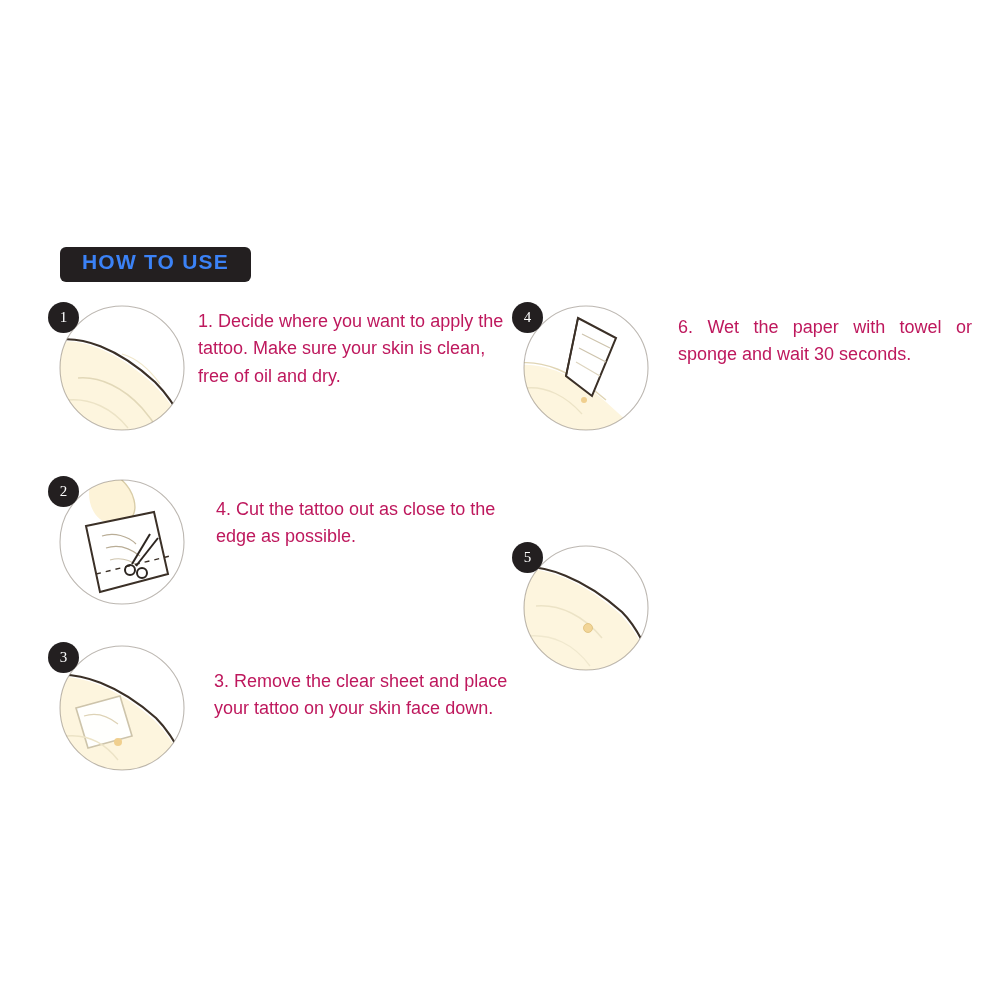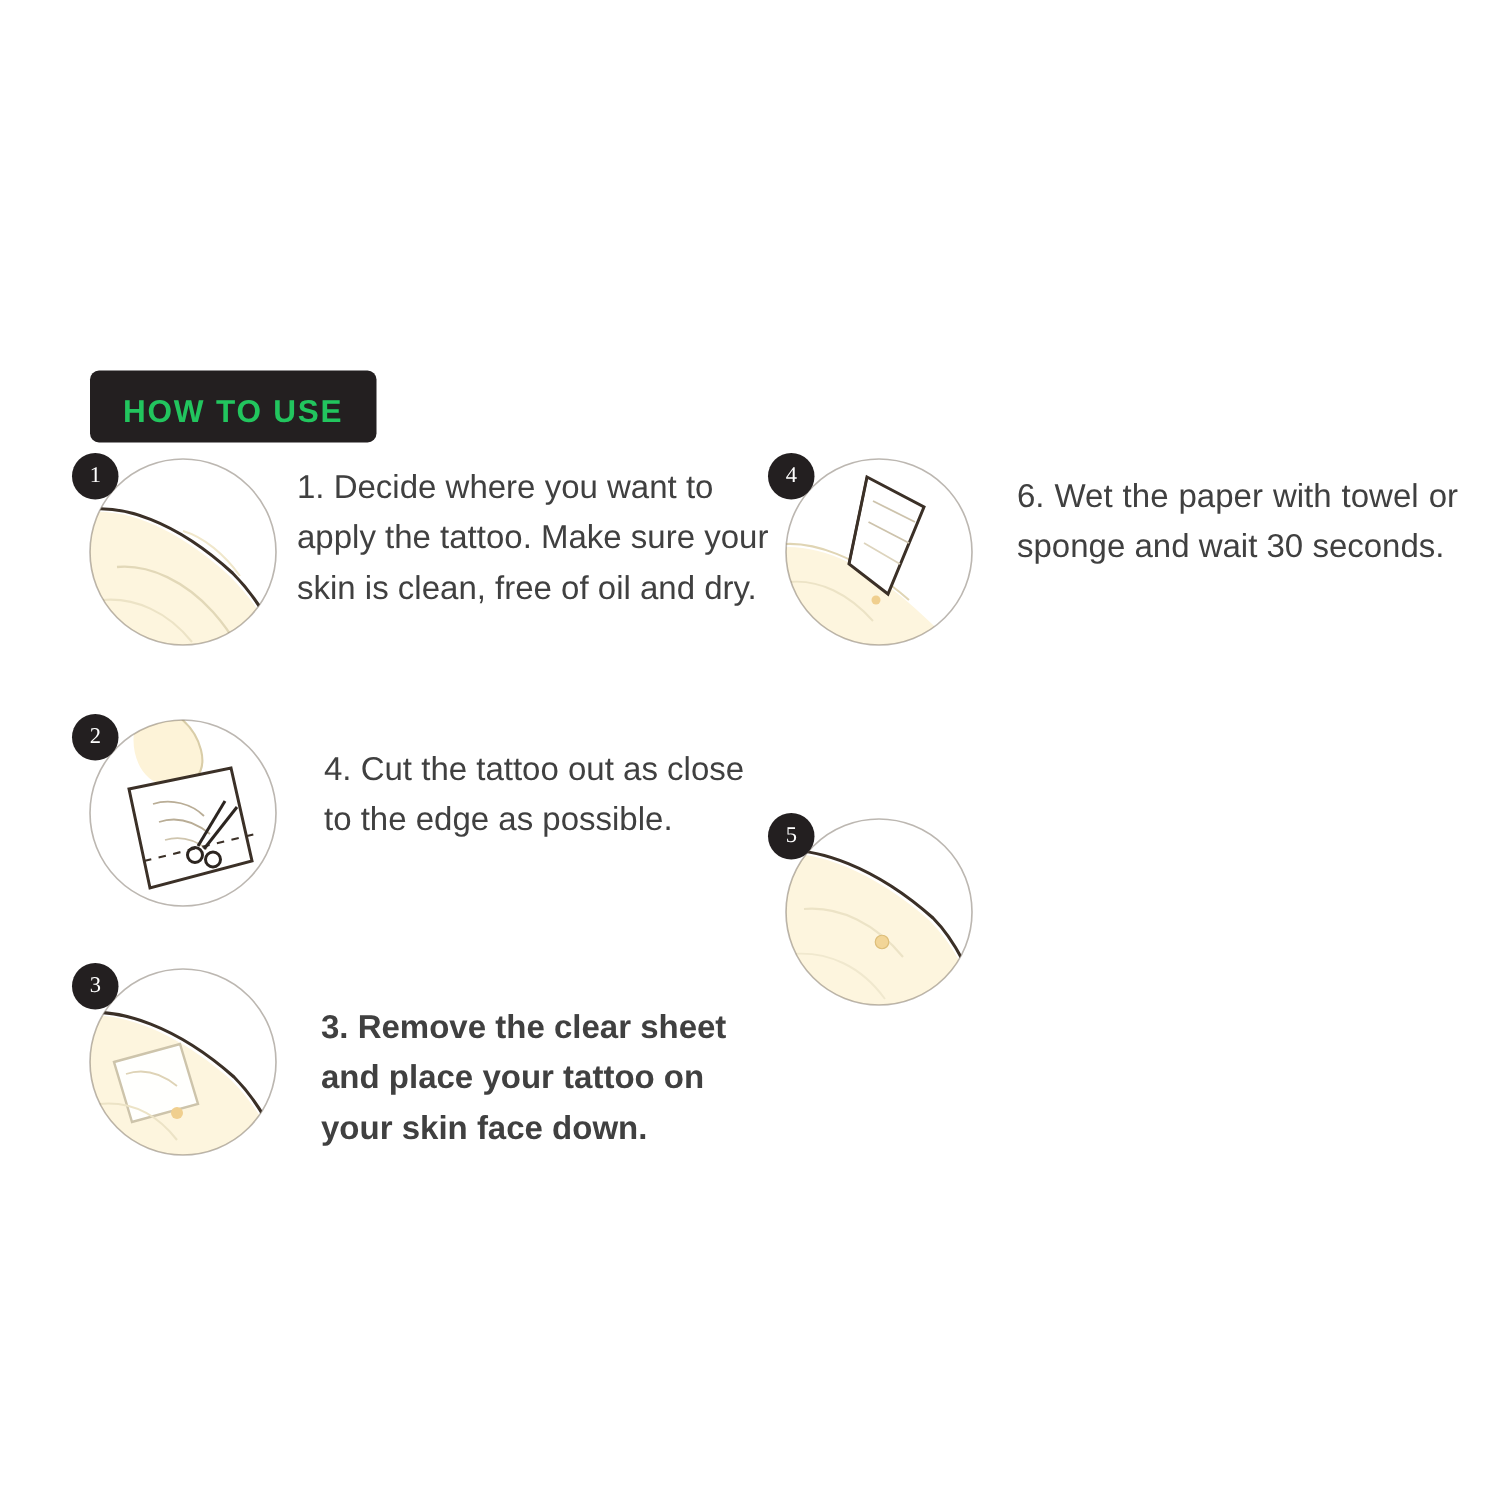--- a/index.html
+++ b/index.html
@@ -20,23 +20,23 @@
     width: 1002px;
     height: 1002px;
   }
 
   
   .header-badge {
     position: absolute;
     left: 60px;
     top: 247px;
     background: #231f20;
-    color: #22c55e;
+    color: #3b82f6;
     border-radius: 6px;
-    padding: 17px 22px 10px 22px;
+    padding: 4px 22px 10px 22px;
     font-size: 21px;
     font-weight: bold;
     letter-spacing: 1.2px;
     line-height: 1;
   }
 
   
   .col {
     position: absolute;
   }
@@ -79,30 +79,30 @@
     color: #ffffff;
     font-size: 15px;
     line-height: 31px;
     text-align: center;
     z-index: 5;
     font-family: "Liberation Serif", serif;
   }
 
   .step-text {
     flex: 1 1 auto;
-    font-size: 22px;
+    font-size: 18px;
     line-height: 1.52;
-    color: #404040;
+    color: #be185d;
     padding-top: 6px;
   }
 
   
   .s1 .step-text { padding-left: 10px; padding-top: 8px; }
   .s2 .step-text { padding-left: 28px; padding-top: 22px; }
-  .s3 .step-text { padding-left: 26px; padding-top: 28px; font-weight: bold; }
+  .s3 .step-text { padding-left: 26px; padding-top: 28px; }
   .s4 .step-text { padding-left: 26px; padding-top: 14px; text-align: justify; }
   .s5 .step-text { padding-left: 26px; padding-top: 4px; text-align: justify; }
 
   .s1 { margin-top: 0px; }
   .s2 { margin-top: 34px; }
   .s3 { margin-top: 26px; }
   .s4 { margin-top: 0px; }
   .s5 { margin-top: 100px; }
 
   svg { display: block; }

